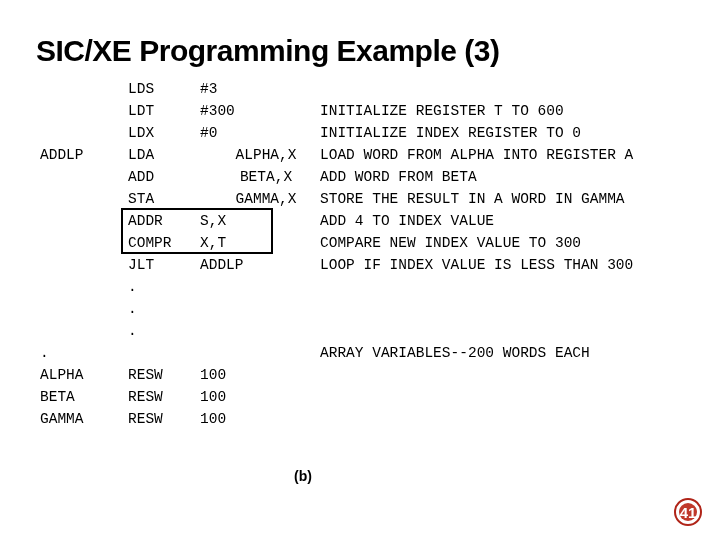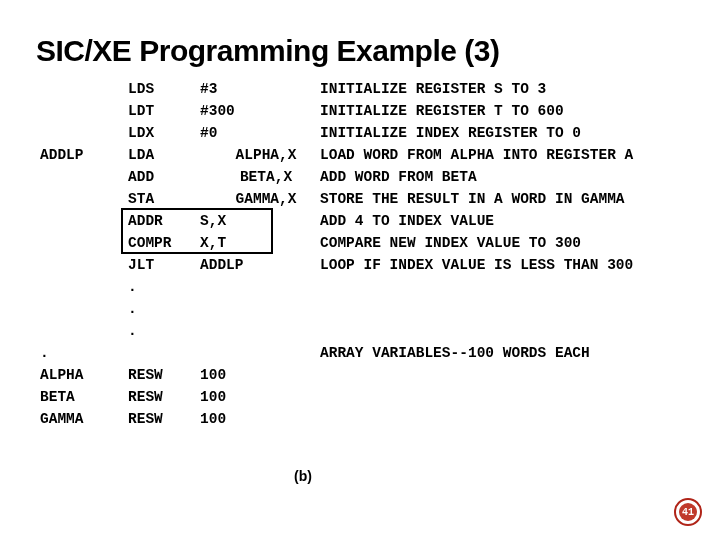--- a/index.html
+++ b/index.html
@@ -21,21 +21,21 @@
     color: #000;
   }
   .code-area {
     position: absolute;
     top: 78px;
     left: 40px;
     font-family: "Courier New", Courier, monospace;
     font-size: 14.5px;
     line-height: 22px;
     color: #000;
-    font-weight: bold;
+    font-weight: normal;
   }
   .code-row { display: flex; }
   .col-label { width: 88px; white-space: pre; }
   .col-mnem  { width: 72px; white-space: pre; }
   .col-oper  { width: 120px; white-space: pre; }
   .col-oper.indent { padding-left: 12px; text-align: center; }
   .col-cmt   { white-space: pre; }
   .hl-box {
     position: absolute;
     top: 208px;
@@ -64,36 +64,35 @@
     position: absolute; inset: 0;
     border: 2px solid #b02418;
     border-radius: 50%;
   }
   .badge-core {
     position: absolute; inset: 5px;
     background: #c0392b;
     border-radius: 50%;
     display: flex; align-items: center; justify-content: center;
     color: #fff;
-    font-size: 10px;
+    font-size: 15px;
     font-weight: bold;
-    font-family: Liberation Mono, monospace;
+    font-family: Liberation Sans, sans-serif;
   }
 </style>
 </head>
 <body>
 
 <div class="title">SIC/XE Programming Example (3)</div>
 
 <div class="code-area" id="code-area">
     <div class="code-row">
       <span class="col-label"></span>
       <span class="col-mnem">LDS</span>
       <span class="col-oper">#3</span>
-      <span class="col-cmt">INITIALIZE REGISTER S TO 3</span>
     </div>
     <div class="code-row">
       <span class="col-label"></span>
       <span class="col-mnem">LDT</span>
       <span class="col-oper">#300</span>
       <span class="col-cmt">INITIALIZE REGISTER T TO 600</span>
     </div>
     <div class="code-row">
       <span class="col-label"></span>
       <span class="col-mnem">LDX</span>
@@ -151,21 +150,21 @@
     <div class="code-row">
       <span class="col-label"></span>
       <span class="col-mnem">.</span>
       <span class="col-oper"></span>
       <span class="col-cmt"></span>
     </div>
     <div class="code-row">
       <span class="col-label">.</span>
       <span class="col-mnem"></span>
       <span class="col-oper"></span>
-      <span class="col-cmt">ARRAY VARIABLES--100 WORDS EACH</span>
+      <span class="col-cmt">ARRAY VARIABLES--200 WORDS EACH</span>
     </div>
     <div class="code-row">
       <span class="col-label">ALPHA</span>
       <span class="col-mnem">RESW</span>
       <span class="col-oper">100</span>
       <span class="col-cmt"></span>
     </div>
     <div class="code-row">
       <span class="col-label">BETA</span>
       <span class="col-mnem">RESW</span>

